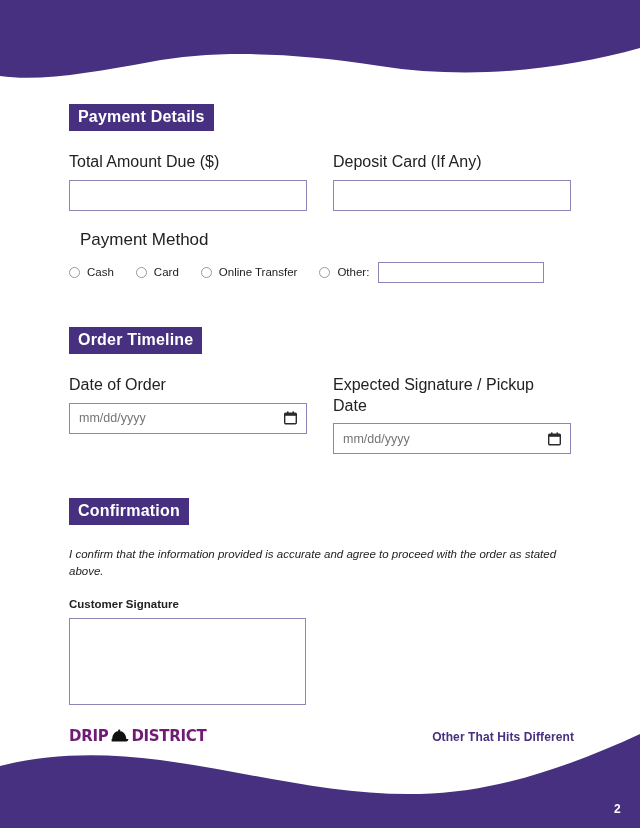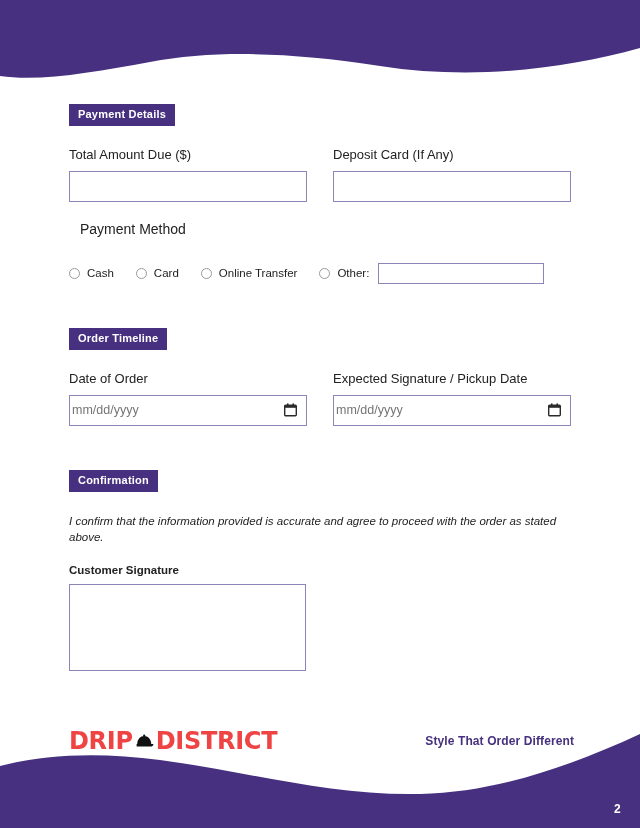--- a/index.html
+++ b/index.html
@@ -40,21 +40,21 @@
     left: 69px;
     top: 104px;
     width: 502px;
   }
 
   
   .section-badge {
     display: inline-block;
     background: #46307f;
     color: #ffffff;
-    font-size: 11px;
+    font-size: 16px;
     font-weight: bold;
     letter-spacing: 0.2px;
     padding: 5px 9px 6px 9px;
     line-height: 1;
   }
 
   .section {
     margin-bottom: 0;
   }
 
@@ -62,21 +62,21 @@
   .field-row {
     display: flex;
     gap: 26px;
     margin-top: 21px;
   }
   .field-col {
     width: 238px;
     flex: 0 0 238px;
   }
   .field-label {
-    font-size: 13px;
+    font-size: 16px;
     color: #222222;
     margin-bottom: 7px;
     display: block;
     line-height: 1.3;
   }
   .text-input {
     display: block;
     width: 100%;
     height: 31px;
     border: 1.3px solid #8b86b8;
@@ -85,24 +85,24 @@
     font-size: 12px;
     color: #333;
     padding: 0 8px;
     outline: none;
     border-radius: 0;
   }
 
   
   .pm-wrap { margin-top: 19px; }
   .pm-label {
-    font-size: 14px;
+    font-size: 17px;
     color: #222222;
     display: block;
-    margin-bottom: 26px;
+    margin-bottom: 12px;
     padding-left: 11px;
   }
   .radio-line {
     display: flex;
     gap: 0;
   }
   .radio-item {
     display: flex;
     align-items: center;
     margin-right: 22px;
@@ -137,21 +137,21 @@
 
   
   .date-input {
     display: flex;
     align-items: center;
     justify-content: space-between;
     width: 100%;
     height: 31px;
     border: 1.3px solid #8b86b8;
     background: #ffffff;
-    padding: 0 9px 0 2px;
+    padding: 0 9px 0 9px;
   }
   .date-placeholder {
     font-size: 12.5px;
     color: #757575;
     font-family: "Liberation Sans", sans-serif;
   }
   .cal-icon { flex: 0 0 auto; display: block; }
 
   
   .confirm-text {
@@ -187,23 +187,23 @@
     align-items: center;
     justify-content: space-between;
   }
   .logo {
     display: flex;
     align-items: center;
     gap: 1px;
   }
   .logo-text {
     font-family: "DejaVu Sans", sans-serif;
-    font-size: 24px;
-    font-weight: bold;
-    color: #ef4444;
+    font-size: 15px;
+    font-weight: bold;
+    color: #701a75;
     letter-spacing: -0.3px;
     line-height: 1;
   }
   .logo-cap { display: block; margin: 0 1px; }
   .tagline {
     font-size: 12px;
     font-weight: bold;
     color: #46307f;
     letter-spacing: 0.1px;
   }
@@ -317,18 +317,18 @@
   <div class="footer">
     <div class="logo">
       <span class="logo-text">DRIP</span>
       <svg class="logo-cap" width="19" height="15" viewBox="0 0 19 15">
         <path d="M2.2,10.2 C2.2,5.2 5.4,2.0 9.2,2.0 C13.0,2.0 16.2,5.2 16.2,10.2 Z" fill="#111111"></path>
         <path d="M1.6,10.0 L18.4,10.0 C18.4,11.9 17.0,12.6 15.0,12.6 L1.6,12.6 Z" fill="#111111"></path>
         <circle cx="9.2" cy="1.6" r="1.1" fill="#111111"></circle>
       </svg>
       <span class="logo-text">DISTRICT</span>
     </div>
-    <div class="tagline">Style That Order Different</div>
+    <div class="tagline">Other That Hits Different</div>
   </div>
 
   <div class="page-number">2</div>
 
 </div>
 
 </body></html>

